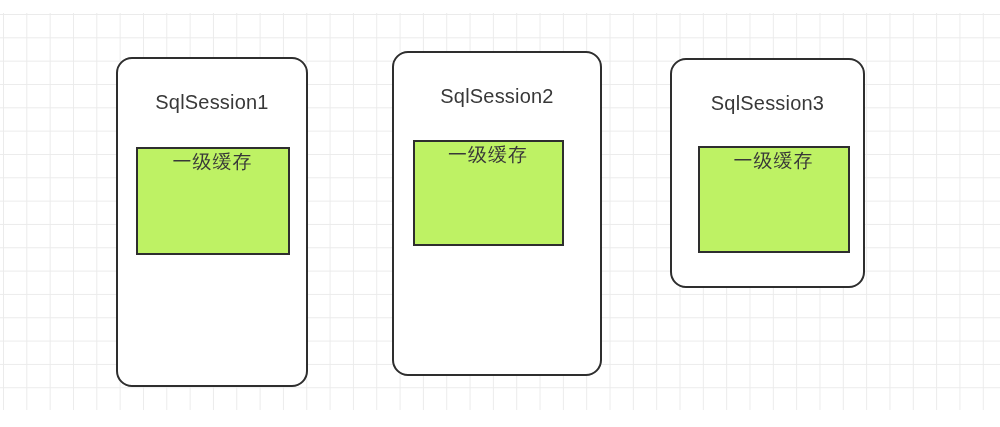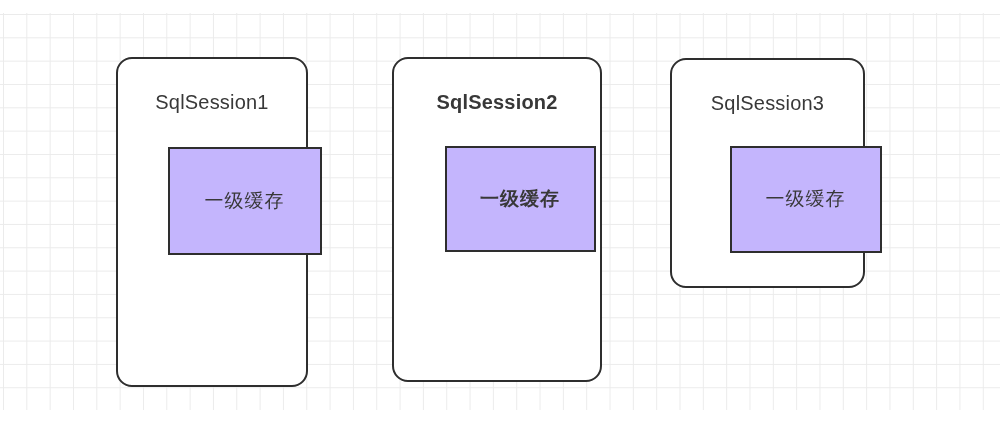--- a/index.html
+++ b/index.html
@@ -32,39 +32,38 @@
     background-size: 23.33px 23.33px;
     background-position: 3px 1px;
   }
   .session-box {
     position: absolute;
     background: #ffffff;
     border: 2.5px solid var(--border);
     border-radius: 16px;
   }
   .box-1 { left: 116px; top: 57px;  width: 192px; height: 330px; }
-  .box-2 { left: 392px; top: 57px;  width: 210px; height: 325px; font-weight: bold; }
+  .box-2 { left: 392px; top: 51px;  width: 210px; height: 325px; }
   .box-3 { left: 670px; top: 58px;  width: 195px; height: 230px; }
   .session-title {
     position: absolute;
     top: 32px; left: 0; right: 0;
     text-align: center;
     font-size: 20px;
     line-height: 23px;
     color: var(--text);
     letter-spacing: 0.2px;
   }
   .cache-box {
     position: absolute;
-    background: #c4b5fd;
+    background: #bef264;
     border: 2.5px solid var(--border);
     display: flex;
-    align-items: center;
+    align-items: flex-start;
     justify-content: center;
-    margin-left: 32px;
   }
   .box-1 .cache-box { left: 17.5px; top: 87.5px; width: 154px; height: 108px; }
   .box-2 .cache-box { left: 18.5px; top: 86.5px; width: 151px; height: 106px; }
   .box-3 .cache-box { left: 25.5px; top: 85.5px; width: 152px; height: 107px; }
   .cache-label {
     font-size: 19px;
     color: var(--text);
     letter-spacing: 1px;
   }
 </style>

